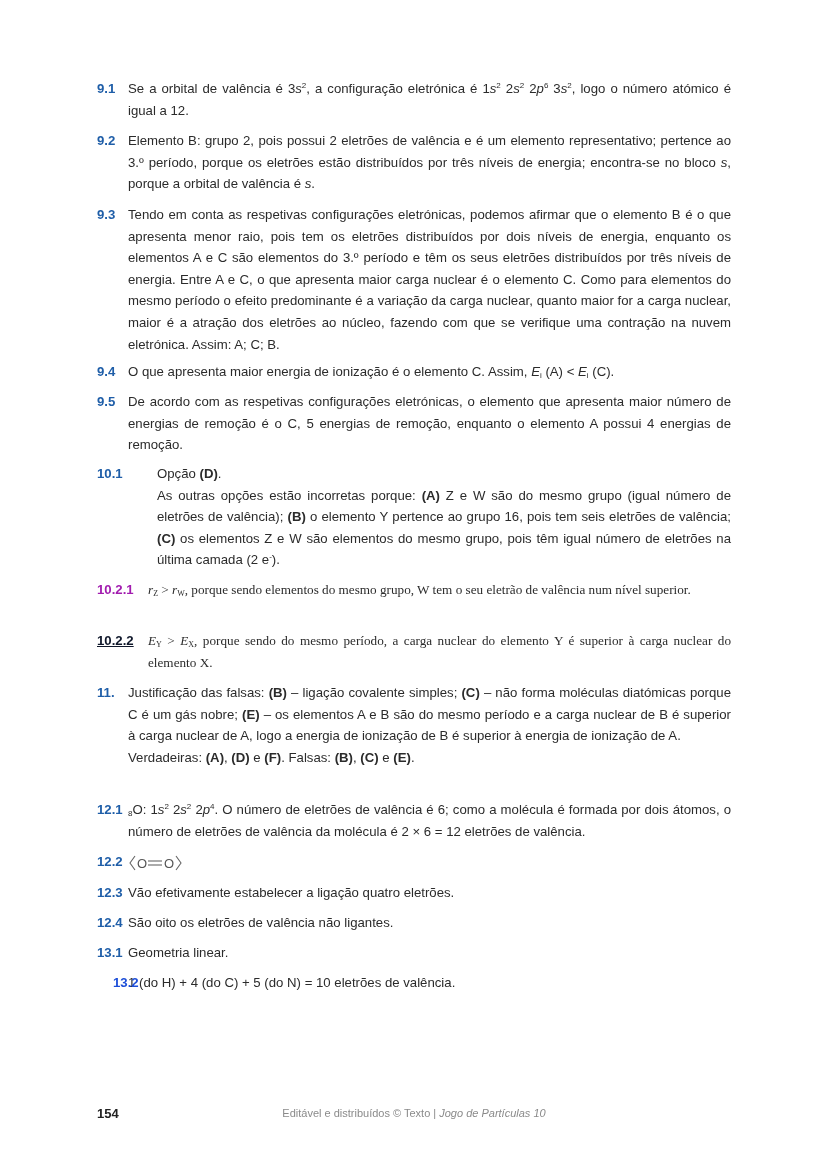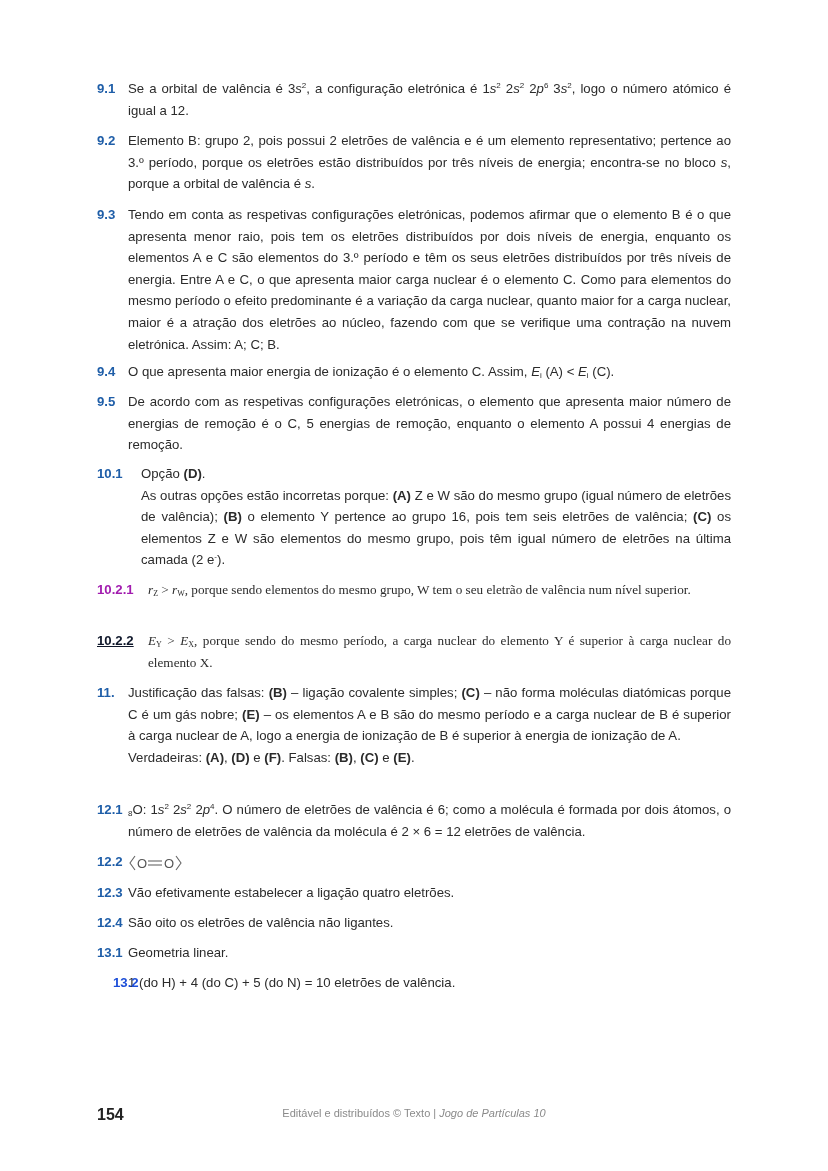--- a/index.html
+++ b/index.html
@@ -2,31 +2,31 @@
 <html><head>
 <meta charset="utf-8">
 <style>
   html, body { margin: 0; padding: 0; background: #ffffff; }
   body { width: 828px; height: 1171px; position: relative; overflow: hidden;
          font-family: "Liberation Sans", sans-serif; color: #2b2b2b; }
   .page { position: absolute; left: 0; top: 0; width: 828px; height: 911px; }
   .item { position: absolute; left: 97px; width: 634px; font-size: 13.2px; line-height: 21.6px; }
   .num { position: absolute; left: 0; top: 0; color: #1f5ea8; font-weight: bold; }
   .body { margin-left: 31px; text-align: justify; }
-  .body.w2 { margin-left: 44px; }
+  .body.w2 { margin-left: 60px; }
   .body.w3 { margin-left: 51px; font-family: Liberation Serif, serif; }
   .p { margin: 0; text-align: justify; }
   .p.left { text-align: left; }
   b { font-weight: bold; }
   i { font-style: italic; }
   sup { font-size: 8px; line-height: 0; vertical-align: 5px; }
   sub { font-size: 8px; line-height: 0; vertical-align: -2px; }
   .lewis { display: inline-block; vertical-align: middle; }
   .footer { position: absolute; top: 1106px; left: 97px; width: 634px; font-size: 11px; }
-  .page-num { position: absolute; left: 0; top: 0; font-weight: bold; color: #222; font-size: 16px; }
+  .page-num { position: absolute; left: 0; top: 0; font-weight: bold; color: #222; font-size: 13px; }
   .footer-text { position: absolute; left: 0; width: 634px; text-align: center; color: #8a8a8a; top: 1px; }
 </style>
 </head>
 <body>
 
 <div class="page">
 
   <div class="item" style="top:78px">
     <span class="num" style="color: rgb(31, 94, 168);">9.1</span>
     <div class="body">

